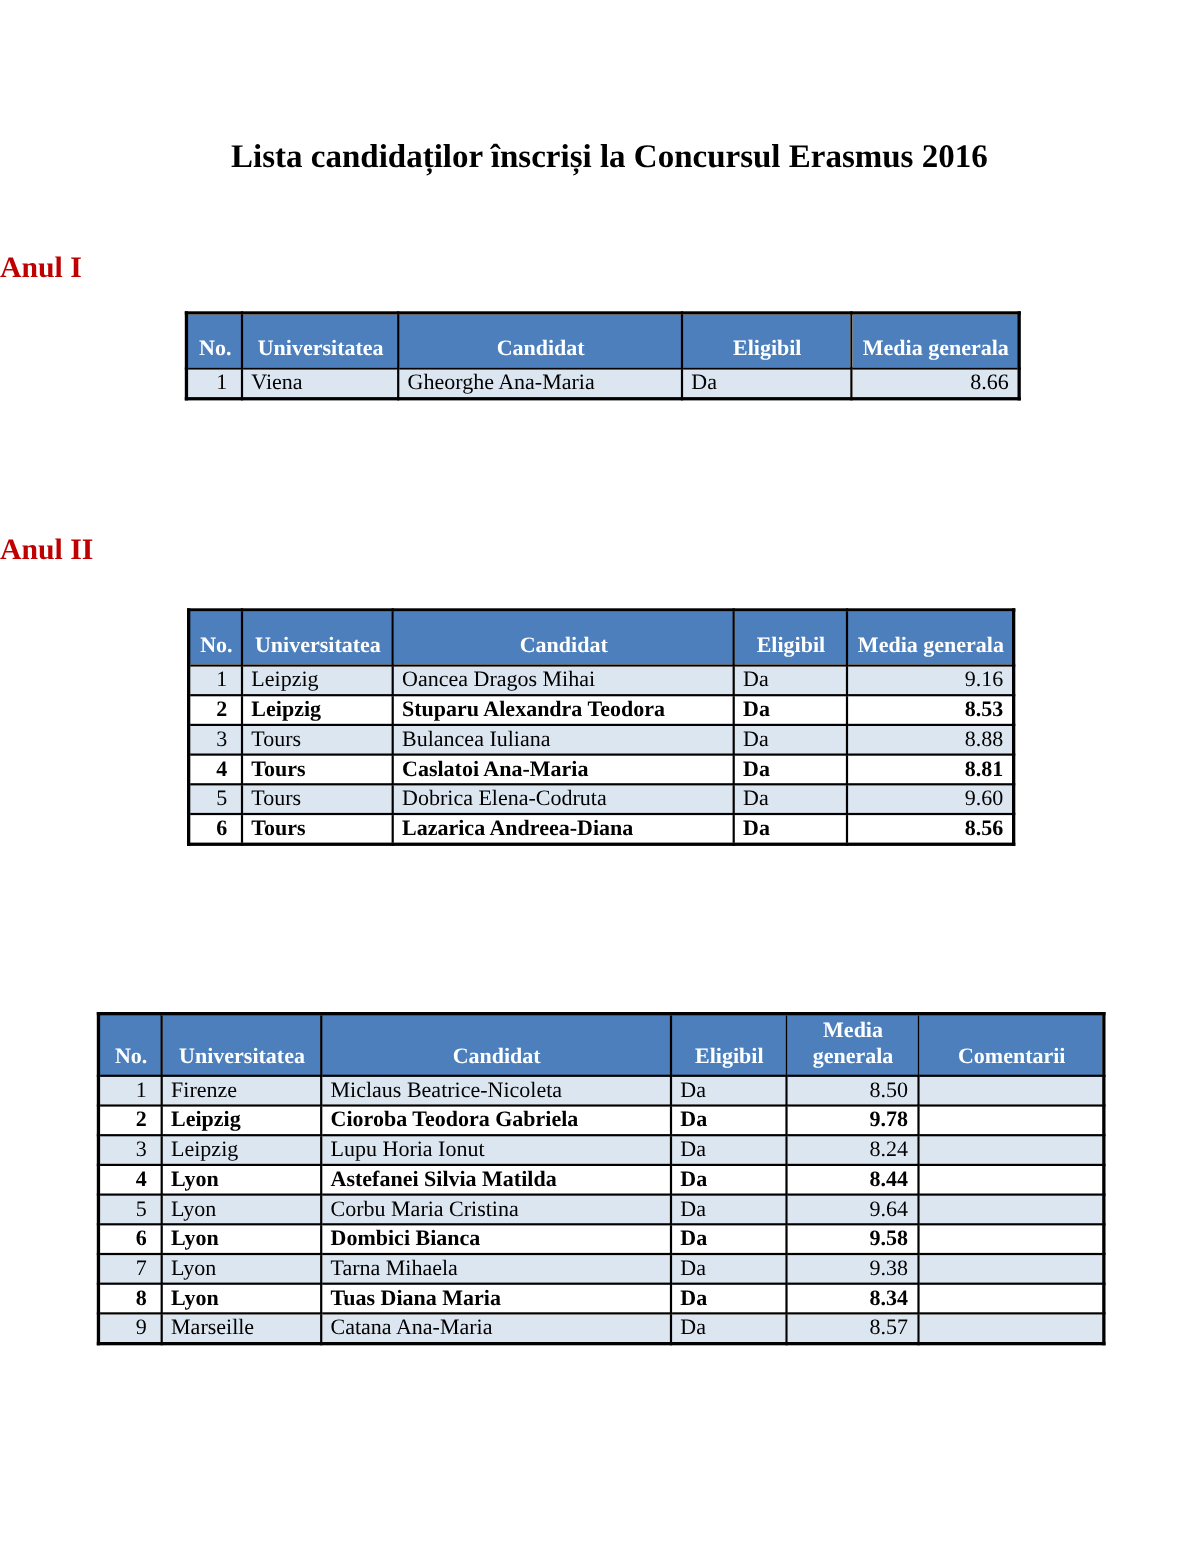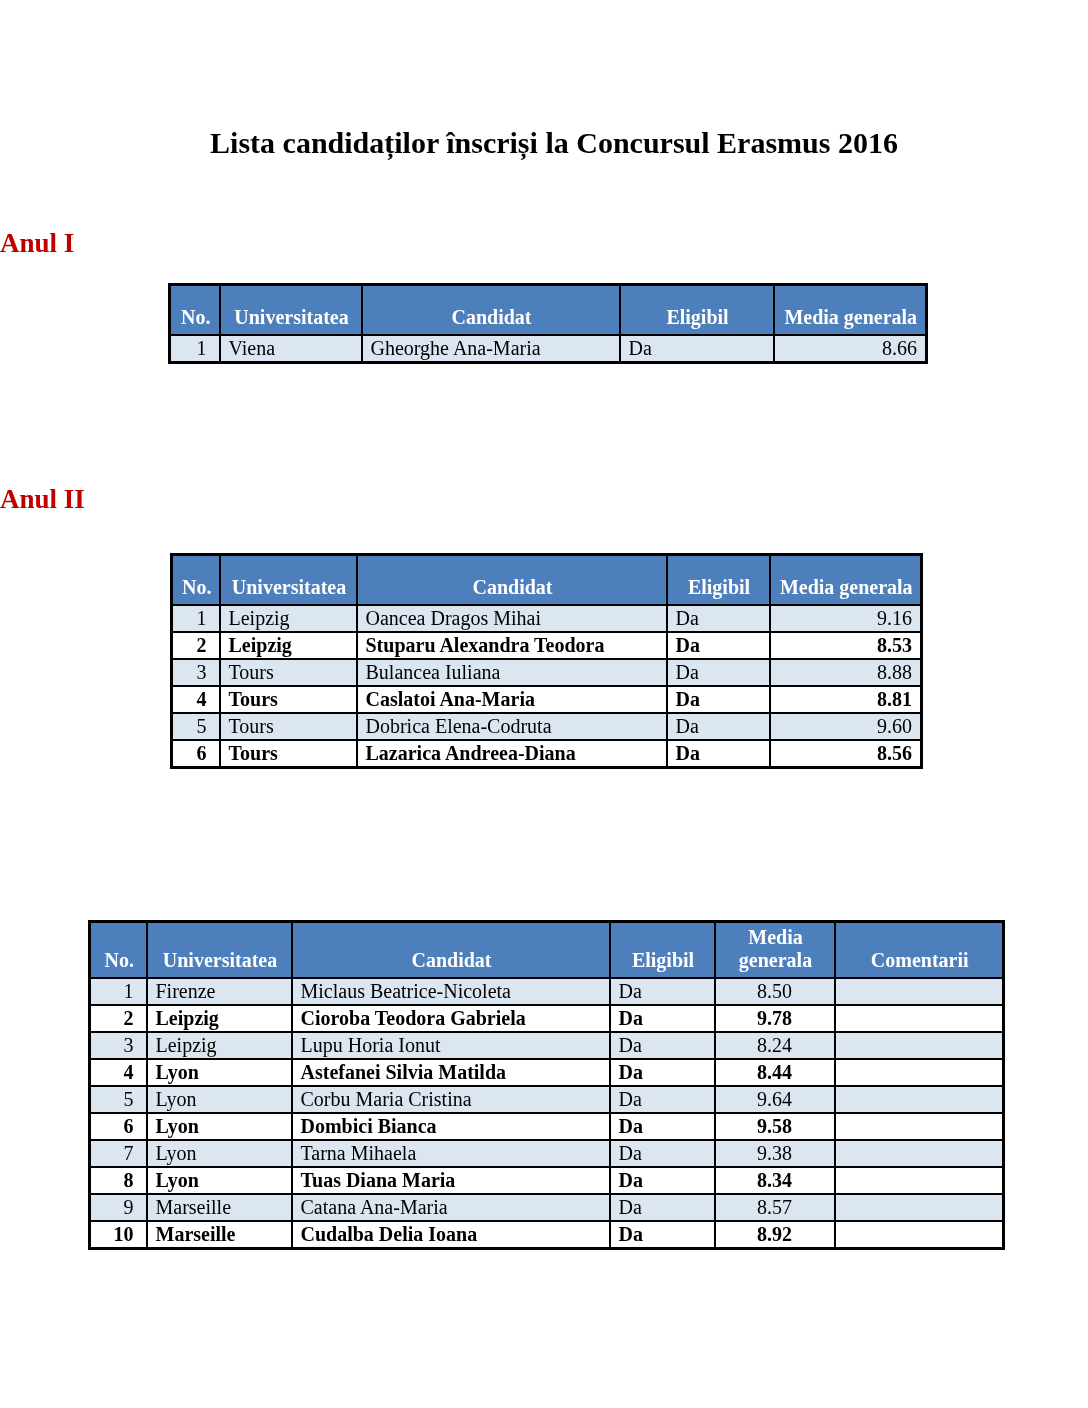--- a/index.html
+++ b/index.html
@@ -55,21 +55,21 @@
     padding: 3px 6px 5px 8px;
     line-height: 1.15;
   }
   .tbl td { padding: 1px 8px; vertical-align: middle; }
   .tbl tbody tr { height: 26px; }
   .tbl tbody tr:nth-child(odd)  { background: var(--band-bg, #dce6f1); }
   .tbl tbody tr:nth-child(even) { background: #ffffff; font-weight: bold; }
 
   .tbl td.c0 { text-align: right; padding-right: 12px; }
   #table-1 td.c4, #table-2 td.c4 { text-align: right; padding-right: 8px; }
-  #table-3 td.c4 { text-align: center; }
+  #table-3 td.c4 { text-align: right; }
   #table-3 th.c4 { text-align: center; }
 
   #table-1 col.c0 { width: 50px; }
   #table-1 col.c1 { width: 142px; }
   #table-1 col.c2 { width: 258px; }
   #table-1 col.c3 { width: 154px; }
   #table-1 col.c4 { width: 153px; }
 
   #table-2 col.c0 { width: 48px; }
   #table-2 col.c1 { width: 137px; }
@@ -268,23 +268,15 @@
           <td class="c5"></td>
         </tr>
         <tr>
           <td class="c0">9</td>
           <td class="c1">Marseille</td>
           <td class="c2">Catana Ana-Maria</td>
           <td class="c3">Da</td>
           <td class="c4">8.57</td>
           <td class="c5"></td>
         </tr>
-        <tr>
-          <td class="c0">10</td>
-          <td class="c1">Marseille</td>
-          <td class="c2">Cudalba Delia Ioana</td>
-          <td class="c3">Da</td>
-          <td class="c4">8.92</td>
-          <td class="c5"></td>
-        </tr>
       </tbody>
     </table>
 </div>
 
 </body></html>

